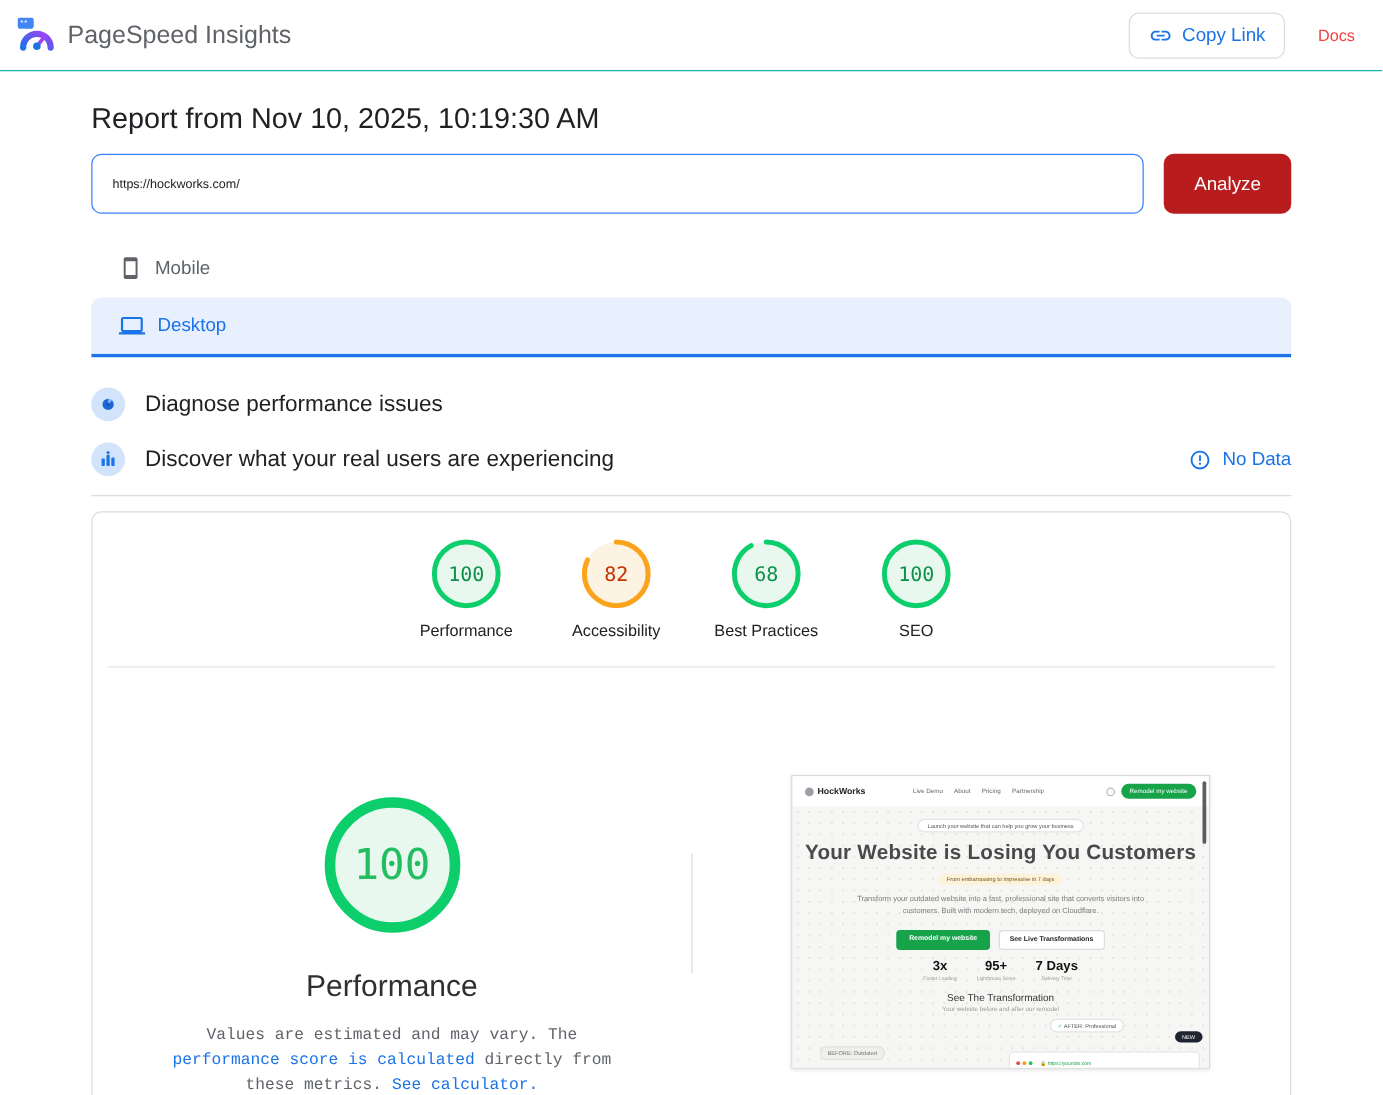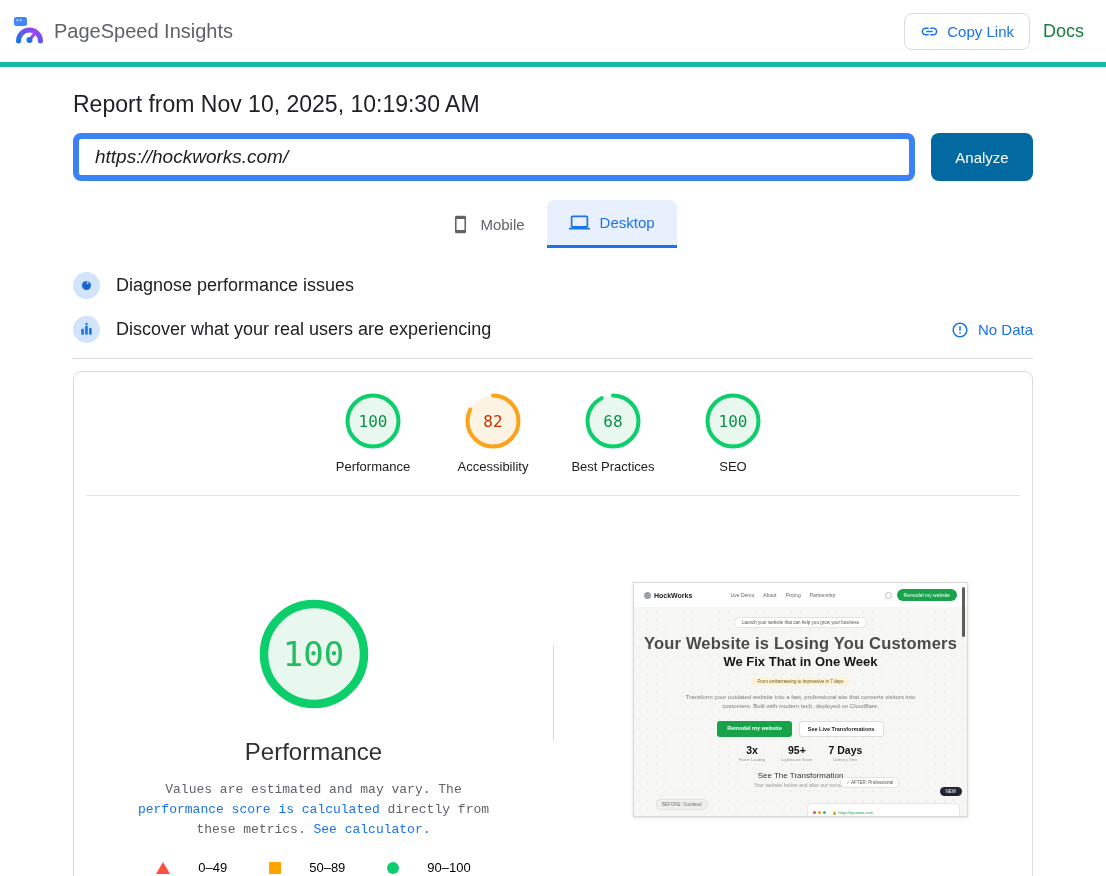--- a/index.html
+++ b/index.html
@@ -1,37 +1,37 @@
 <!DOCTYPE html>
 <html><head>
 <meta charset="utf-8">
 <style>
   * { box-sizing: border-box; margin: 0; padding: 0; }
   html,body { width:1106px; height:876px; overflow:hidden; background:#fff;
     font-family:"Liberation Sans", sans-serif; color:#202124; }
 
   
-  .app-header { height:67px; display:flex; align-items:center; padding:12px 14px; border-bottom:5px solid #14b8a6; }
+  .app-header { height:57px; display:flex; align-items:center; padding:12px 14px; border-bottom:1px solid #14b8a6; }
   .app-title { font-size:20px; color:#5f6368; margin-left:10px; }
   .header-spacer { flex:1; }
   .copy-link-btn { display:flex; align-items:center; gap:8px; border:1px solid #dadce0; border-radius:8px;
     background:#fff; color:#1a73e8; font-size:15px; padding:8px 15px; cursor:pointer; font-family:inherit; }
-  .docs-link { color:#15803d; font-size:18px; text-decoration:none; margin-left:13px; margin-right:8px; }
+  .docs-link { color:#ef4444; font-size:13px; text-decoration:none; margin-left:26px; margin-right:8px; }
 
   
   .content { width:960px; margin:0 auto; padding-top:24px; }
   .report-title { font-size:23px; font-weight:400; color:#202124; }
 
   .url-row { display:flex; margin-top:15px; }
-  .url-input { flex:1; height:48px; border:6px solid #3b82f6; border-radius:8px; padding:0 16px;
-    font-size:19px; color:#202124; font-family:inherit; outline:none;font-style:italic; }
-  .analyze-btn { width:102px; height:48px; margin-left:16px; background:#0369a1; color:#fff; border:none;
+  .url-input { flex:1; height:48px; border:1px solid #3b82f6; border-radius:8px; padding:0 16px;
+    font-size:10px; color:#202124; font-family:inherit; outline:none; }
+  .analyze-btn { width:102px; height:48px; margin-left:16px; background:#b91c1c; color:#fff; border:none;
     border-radius:8px; font-size:15px; cursor:pointer; font-family:inherit; }
 
-  .tabs { display:flex; justify-content:center; margin-top:19px; }
+  .tabs { display:flex; justify-content:center; margin-top:19px;flex-direction:column; }
   .tab { height:48px; display:flex; align-items:center; gap:10px; padding:0 22px; font-size:15px; cursor:pointer; }
   .tab-mobile { color:#5f6368; }
   .tab-desktop { color:#1a73e8; background:#e8f0fe; border-radius:8px 8px 0 0; border-bottom:3px solid #1a73e8; }
 
   .section-row { display:flex; align-items:center; }
   .field-row { margin-top:17px; padding-bottom:15px; border-bottom:1px solid #dadce0; }
   .lab-row { margin-top:24px; }
   .section-icon { width:27px; height:27px; border-radius:50%; background:#d2e3fc; display:flex;
     align-items:center; justify-content:center; flex:none; }
   .section-title { font-size:18px; margin-left:16px; color:#202124; }
@@ -293,21 +293,20 @@
               <span>Partnership</span>
             </span>
             <span class="t-hdr-right">
               <span class="t-hdr-circle"></span>
               <span class="t-cta-pill">Remodel my website</span>
             </span>
           </div>
           <div class="t-hero">
             <span class="t-pill">Launch your website that can help you grow your business</span>
             <div class="t-h1">Your Website is Losing You Customers</div>
-            <div class="t-h2">We Fix That in One Week</div>
             <span class="t-pill-orange">From embarrassing to impressive in 7 days</span>
             <p class="t-para">Transform your outdated website into a fast, professional site that converts visitors into customers. Built with modern tech, deployed on Cloudflare.</p>
             <div class="t-btn-row">
               <span class="t-btn-green">Remodel my website</span>
               <span class="t-btn-white">See Live Transformations</span>
             </div>
             <div class="t-stats">
               <div>
                 <div class="t-stat-val">3x</div>
                 <div class="t-stat-label">Faster Loading</div>

